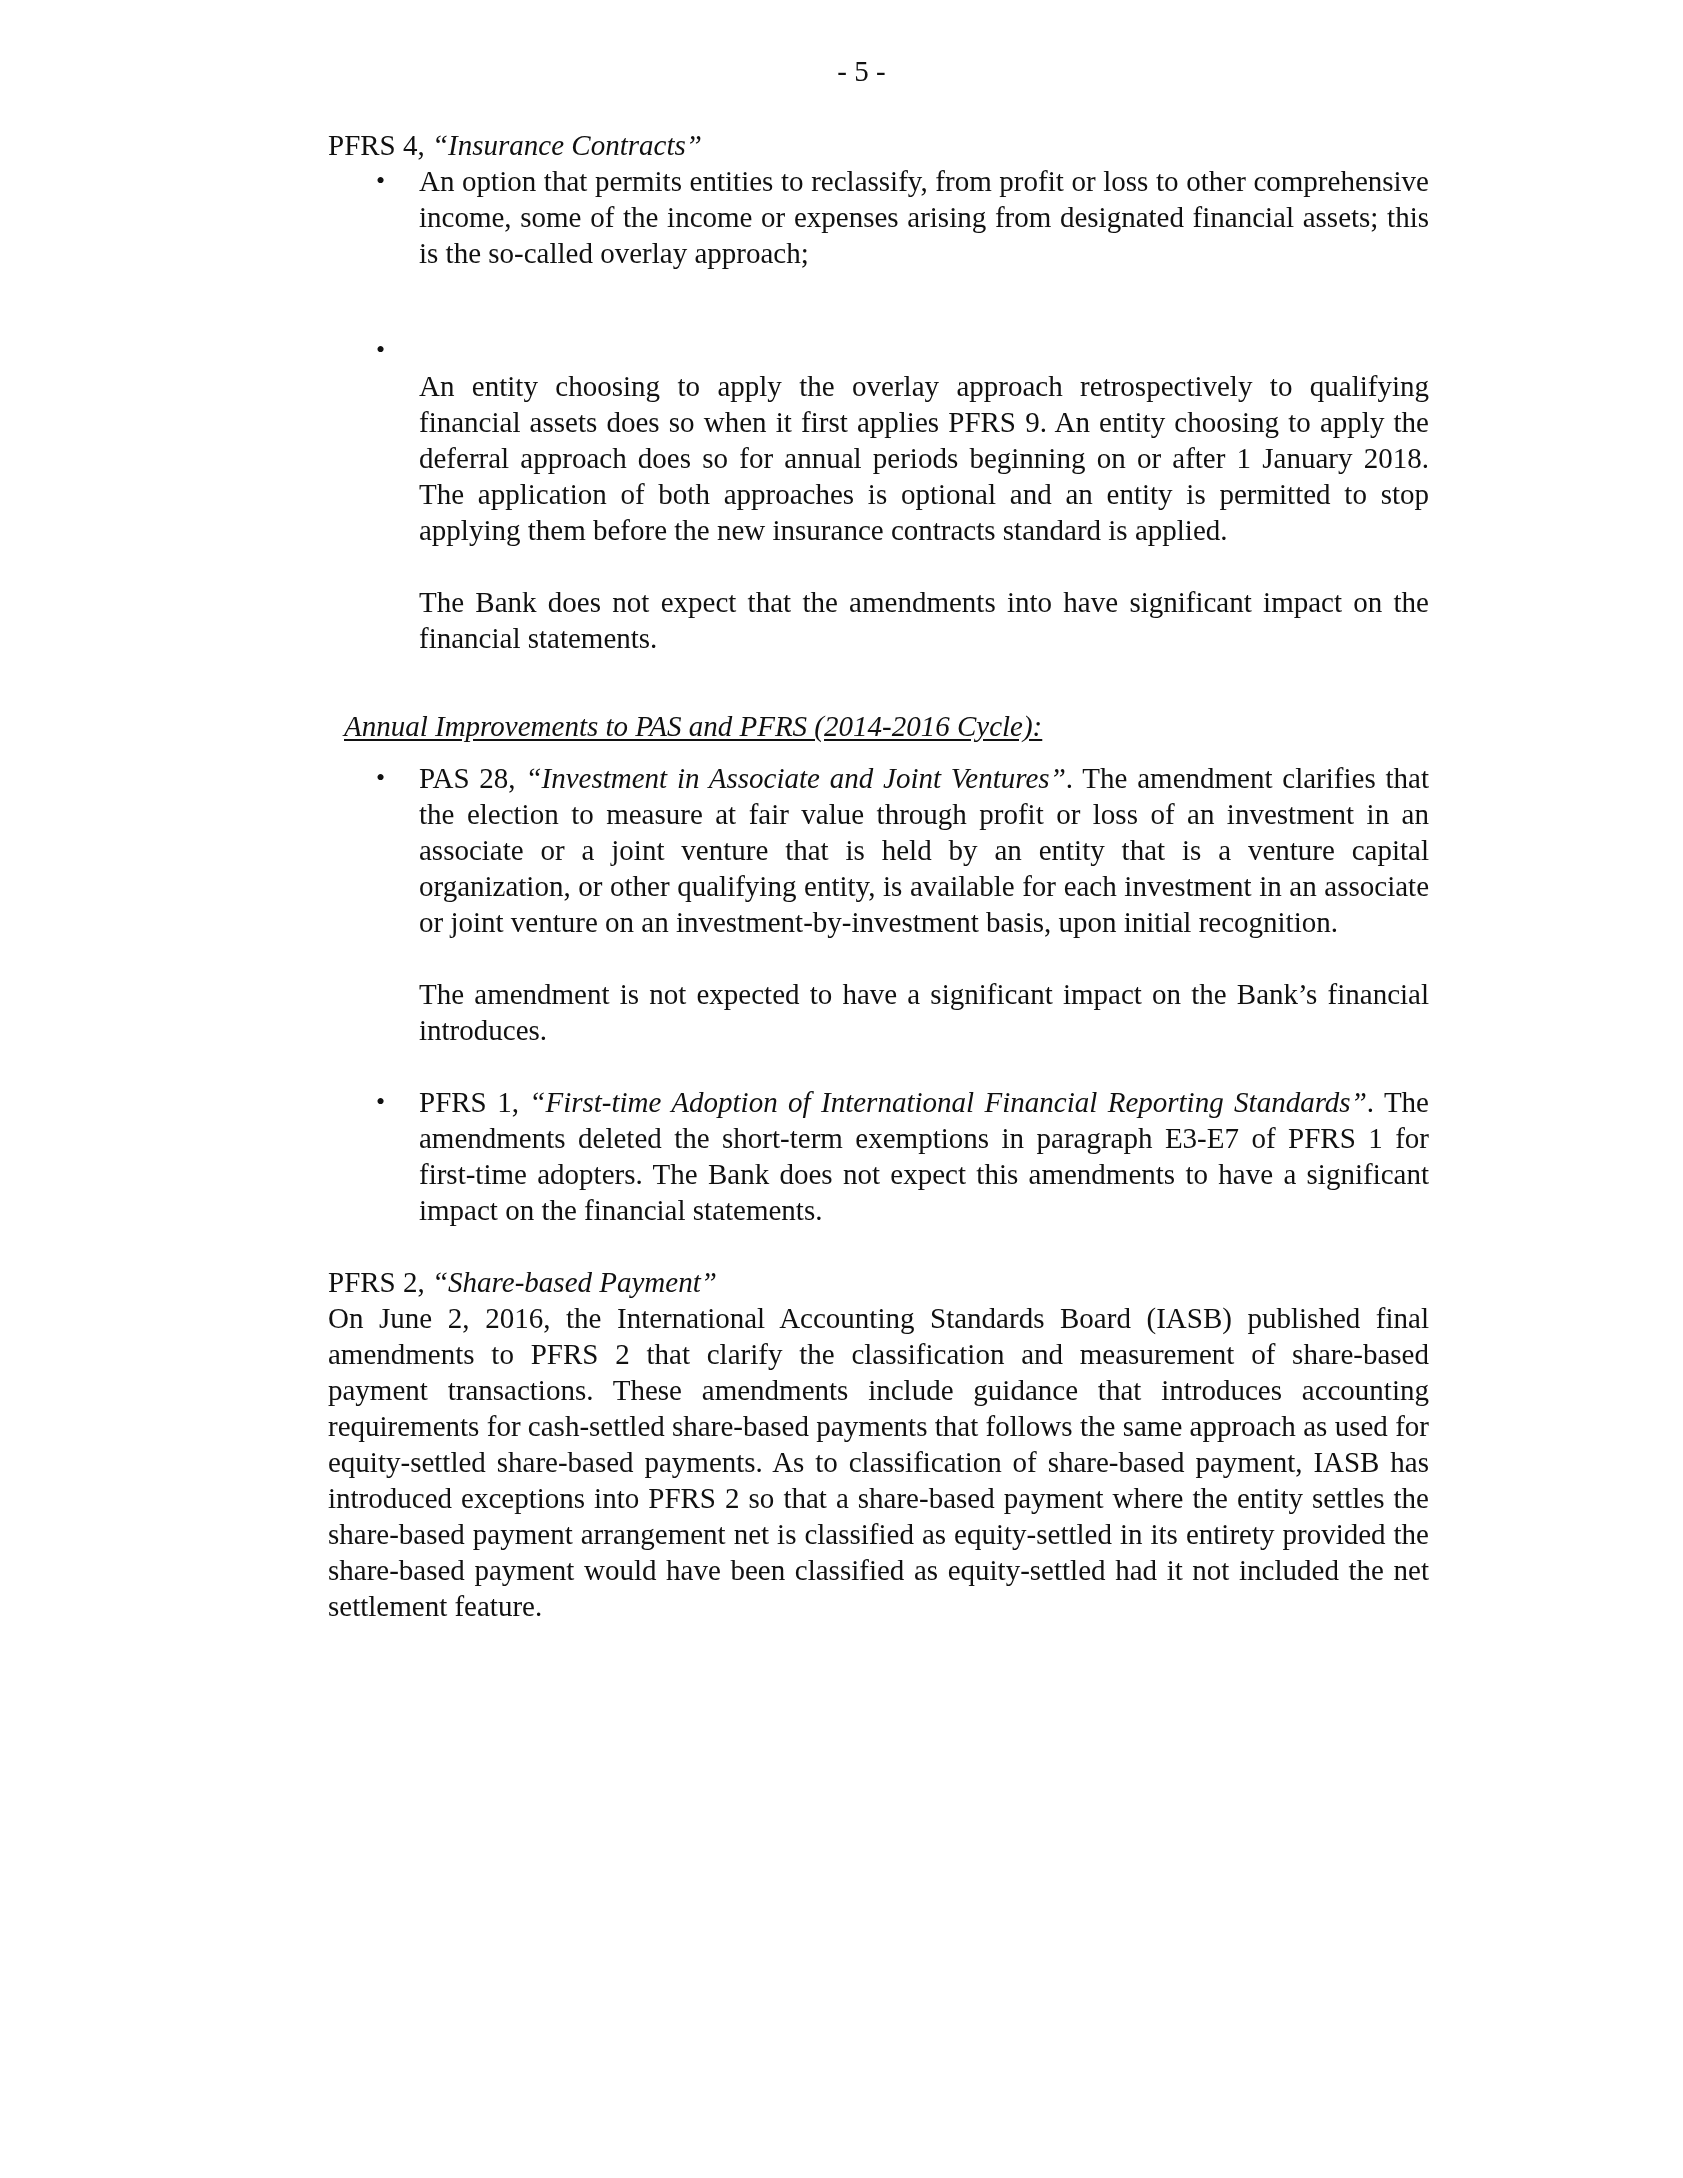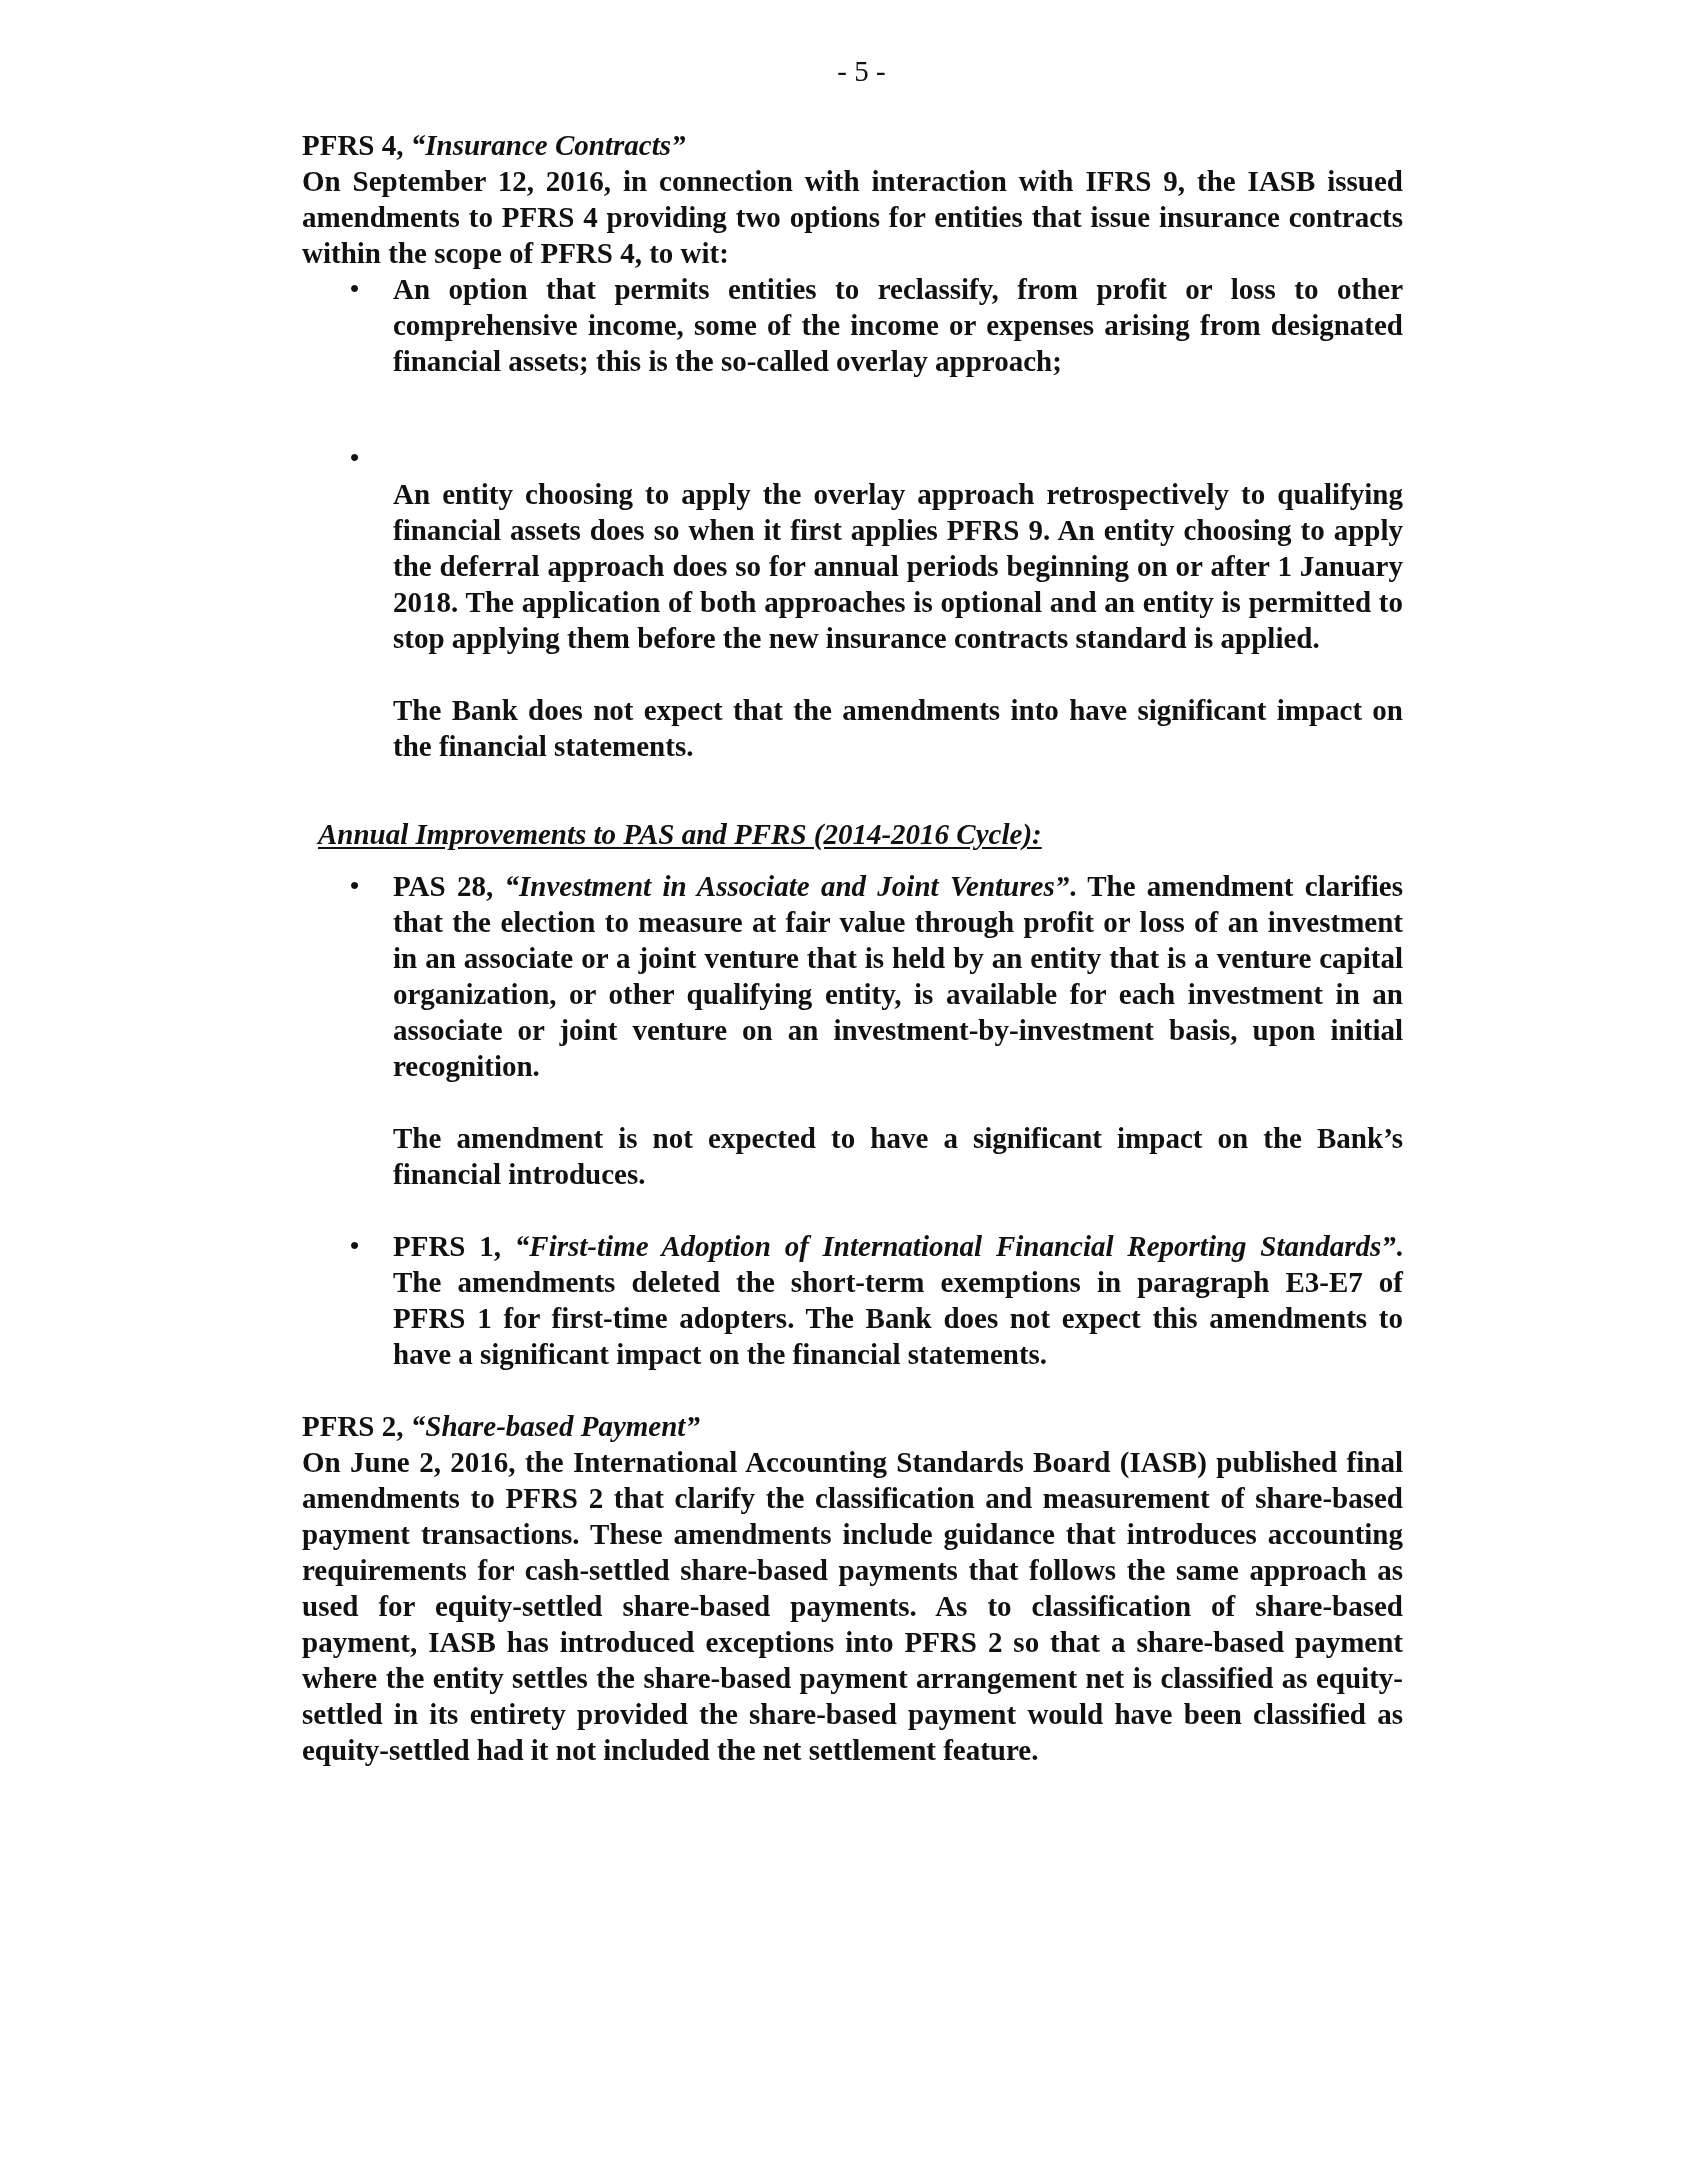--- a/index.html
+++ b/index.html
@@ -20,25 +20,24 @@
       top: 53px;
       left: 0;
       width: 1723px;
       text-align: center;
       font-size: 29px;
       line-height: 37px;
     }
     .content {
       position: absolute;
       top: 127px;
-      left: 302px;
+      left: 328px;
       width: 1101px;
       font-size: 29px;
       line-height: 36px;
-      font-weight: bold;
     }
     .p {
       margin: 0;
       text-align: justify;
     }
     .title {
       margin: 0;
     }
     .title i, .u-heading i { font-style: italic; }
     .u-heading {
@@ -70,21 +69,20 @@
   </style>
 </head>
 <body>
 
 <div class="page-number">- 5 -</div>
 
 <div class="content">
 
   <div>
     <p class="title"><span>PFRS 4, </span><i>“Insurance Contracts”</i></p>
-    <p class="p">On September 12, 2016, in connection with interaction with IFRS 9, the IASB issued amendments to PFRS 4 providing two options for entities that issue insurance contracts within the scope of PFRS 4, to wit:</p>
 
     <p class="bullet">
       <span class="bullet-dot">•</span>
       <span>An option that permits entities to reclassify, from profit or loss to other comprehensive income, some of the income or expenses arising from designated financial assets; this is the so-called overlay approach;</span>
     </p>
     <div class="gap-2"></div>
     <div class="gap-s"></div>
     <p class="bullet">
       <span class="bullet-dot">•</span>
     </p>

